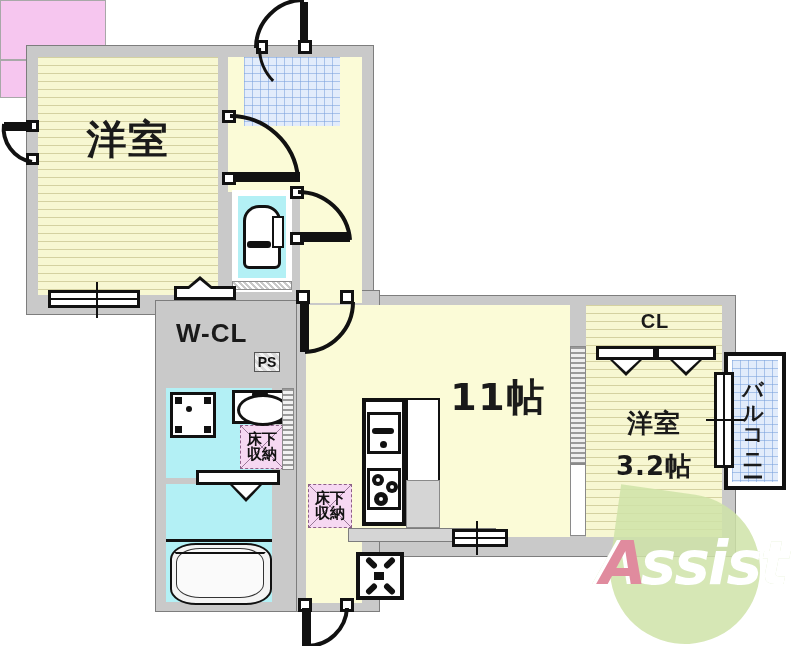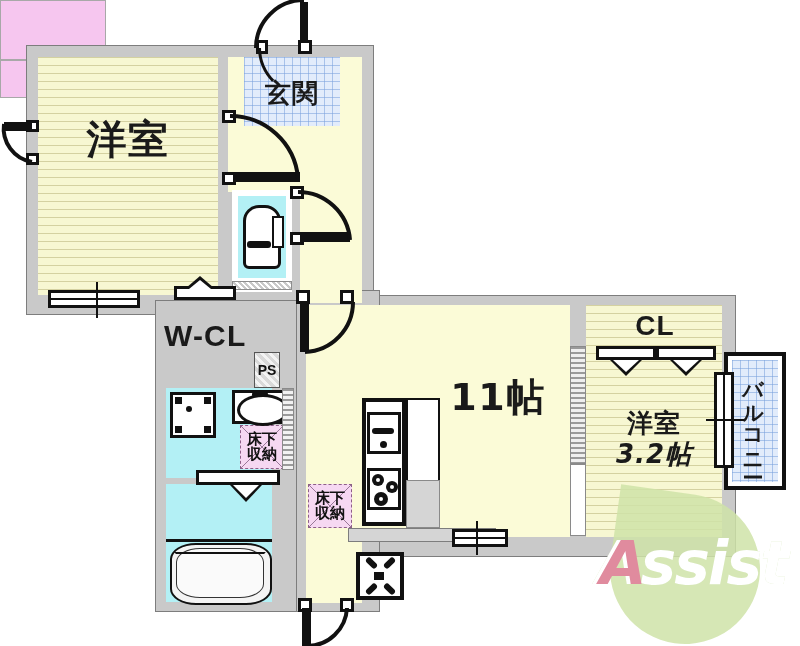--- a/index.html
+++ b/index.html
@@ -97,21 +97,21 @@
 
   <div class="room tilefloor" style="left:244px;top:57px;width:96px;height:69px;"></div>
 
   <div class="room whitefloor" style="left:232px;top:190px;width:60px;height:102px;"></div>
   <div class="room waterfloor" style="left:238px;top:196px;width:48px;height:82px;"></div>
   <div style="position:absolute;left:232px;top:281px;width:60px;height:9px;
               background:repeating-linear-gradient(45deg,#c8c8c8 0 2px,#ffffff 2px 4px);
               border:1px solid #8d8d8d;box-sizing:border-box;"></div>
 
   <div class="closet" style="left:166px;top:310px;width:106px;height:60px;"></div>
-  <div class="ps" style="left:254px;top:352px;width:26px;height:36px;font-size:14px;justify-content:center;">
+  <div class="ps" style="left:254px;top:352px;width:26px;height:20px;font-size:14px;justify-content:center;">
     <span>PS</span>
   </div>
 
   <div class="room waterfloor" style="left:166px;top:388px;width:106px;height:90px;"></div>
   <div class="room waterfloor" style="left:166px;top:484px;width:106px;height:118px;"></div>
 
   <div class="room plainfloor" style="left:306px;top:305px;width:264px;height:232px;"></div>
 
   <div class="room plainfloor" style="left:306px;top:537px;width:56px;height:66px;"></div>
 
@@ -119,42 +119,39 @@
 
   <div class="closet" style="left:594px;top:308px;width:122px;height:38px;"></div>
 
   <div class="boxthin" style="left:724px;top:352px;width:62px;height:138px;border-width:4px;background:#fff;"></div>
   <div class="room tilefloor" style="left:732px;top:360px;width:46px;height:122px;"></div>
 
   <div class="label jp" style="left:58px;top:118px;width:140px;font-size:40px;">
     <div>洋室</div>
   </div>
 
-  <div class="label jp" style="left:252px;top:80px;width:80px;font-size:26px;">
-    <div>玄関</div>
-  </div>
 
   <div class="label" style="left:418px;top:370px;width:160px;font-size:38px;">
     <div class="jp" style="margin-top:8px;font-size:38px;">11帖</div>
   </div>
 
   <div class="label jp" style="left:596px;top:410px;width:116px;font-size:26px;">
     <div>洋室</div>
-    <div style="margin-top:4px;font-style:italic;">3.2帖</div>
+    <div style="margin-top:16px;">3.2帖</div>
   </div>
 
   <div class="label jp vert" style="left:742px;top:366px;font-size:21px;letter-spacing:1px;">
     <span>バルコニー</span>
   </div>
 
-  <div class="label" style="left:164px;top:320px;width:88px;font-size:30px;text-align:left;">
+  <div class="label" style="left:176px;top:320px;width:88px;font-size:26px;text-align:left;">
     <span>W-CL</span>
   </div>
 
-  <div class="label" style="left:594px;top:311px;width:122px;font-size:28px;">
+  <div class="label" style="left:594px;top:311px;width:122px;font-size:20px;">
     <span>CL</span>
   </div>
 
   <div class="yuka jp" style="left:240px;top:425px;width:44px;height:44px;font-size:15px;">
     <div class="x"></div>
     <div style="position:relative;">
       <span>床下</span>
       <span>収納</span>
     </div>
   </div>

